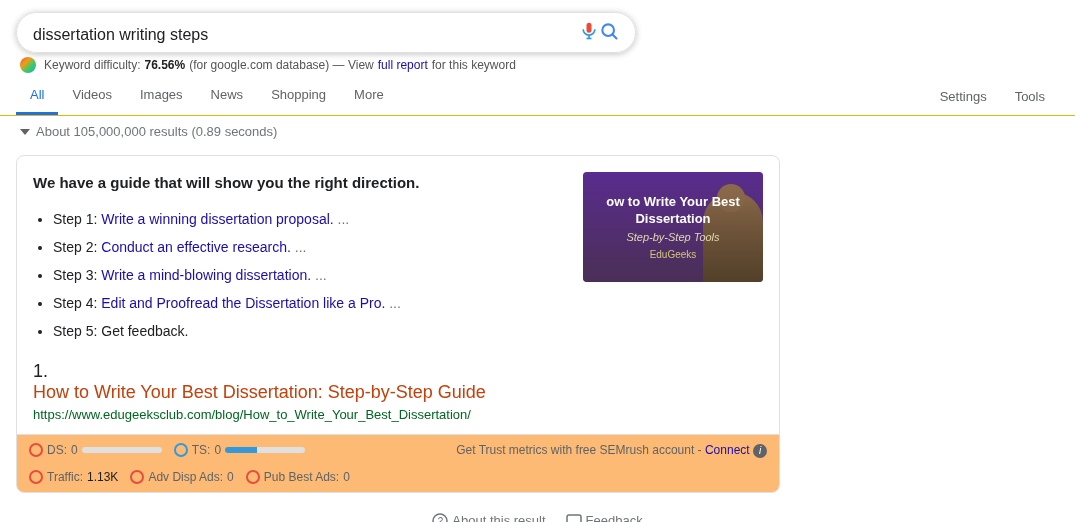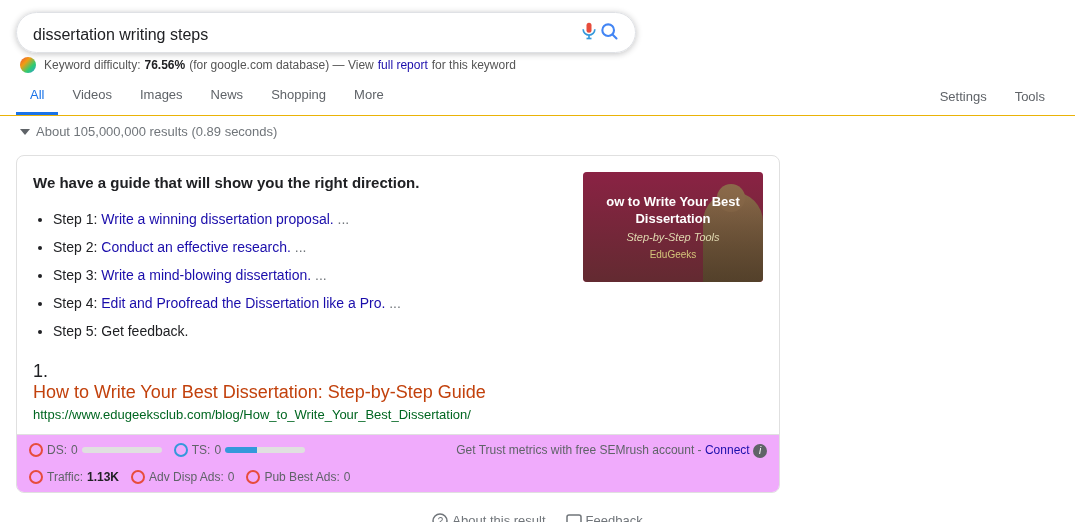--- a/index.html
+++ b/index.html
@@ -148,21 +148,21 @@
       color: #1a0dab;
       text-decoration: none;
     }
     .result-steps li .ellipsis {
       color: #70757a;
     }
 
     .result-thumbnail {
       width: 180px;
       height: 110px;
-      background: #be185d;
+      background: #6d28d9;
       border-radius: 4px;
       overflow: hidden;
       flex-shrink: 0;
       display: flex;
       flex-direction: column;
       align-items: center;
       justify-content: center;
       position: relative;
     }
     .thumbnail-overlay {
@@ -229,21 +229,21 @@
     }
     .result-url {
       font-size: 13px;
       color: #006621;
     }
 
     
     .metrics-bar {
       border-top: 1px solid #e0e0e0;
       padding: 8px 12px;
-      background: #f0abfc;
+      background: #fdba74;
       display: flex;
       align-items: center;
       gap: 12px;
       flex-wrap: wrap;
     }
     .metric-item {
       display: flex;
       align-items: center;
       gap: 4px;
       font-size: 12px;
@@ -288,21 +288,21 @@
       border-radius: 50%;
       display: inline-flex;
       align-items: center;
       justify-content: center;
       color: #fff;
       font-size: 10px;
       font-style: italic;
       cursor: pointer;
     }
     .metric-value {
-      font-weight: bold;
+      font-weight: normal;
       color: #202124;
       text-align: center;
     }
 
     
     .page-footer {
       display: flex;
       align-items: center;
       justify-content: center;
       gap: 20px;

